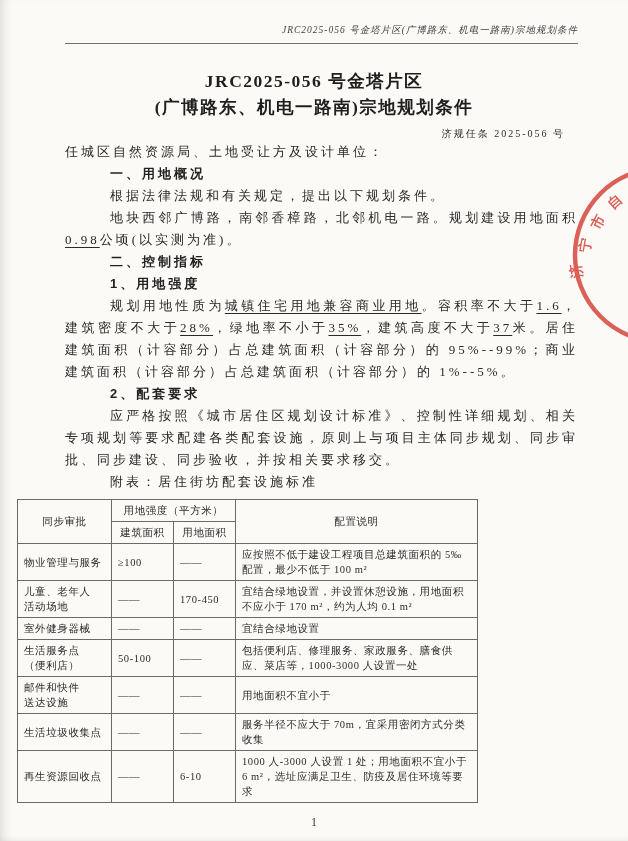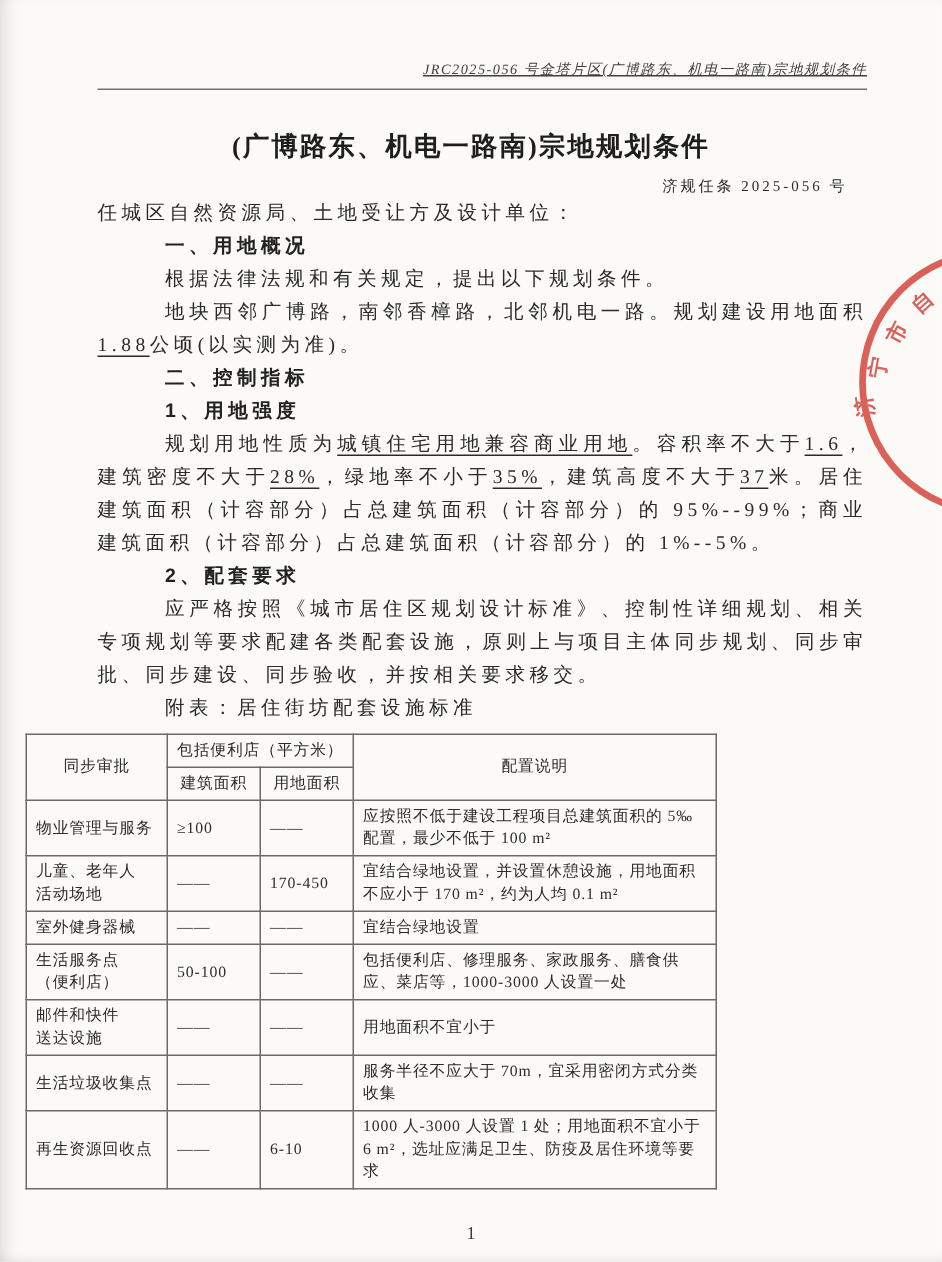--- a/index.html
+++ b/index.html
@@ -11,28 +11,27 @@
     position:relative;
     width:628px;height:841px;
     margin:0 auto;
     background:#fbfaf7;
     overflow:hidden;
     color:#2e2e2e;
     box-shadow:inset 10px 0 14px -10px rgba(0,0,0,0.18), inset 0 -6px 10px -8px rgba(0,0,0,0.12);
   }
   
   .run-header{
-    padding-top:40px;
+    padding-top:24px;
     margin:0 50px 0 65px;
     text-align:right;
     font-size:9.5px;
     letter-spacing:1px;
     color:#3f3f3f;
     font-style:italic;
-    text-decoration:underline;
   }
   .header-rule{
     margin:6px 50px 0 65px;
     border:none;
     border-top:1.2px solid #6f6f6f;
     height:0;
   }
   
   .title{
     margin-top:24px;
@@ -120,49 +119,50 @@
 </style>
 </head>
 <body>
 
 <div class="page">
 
   <div class="run-header">JRC2025-056 号金塔片区(广博路东、机电一路南)宗地规划条件</div>
   <hr class="header-rule">
 
   <div class="title">
+    <div>JRC2025-056 号金塔片区</div>
     <div>(广博路东、机电一路南)宗地规划条件</div>
   </div>
 
   <div class="doc-number">济规任条 2025-056 号</div>
 
   <div class="doc-body">
     <p>任城区自然资源局、土地受让方及设计单位：</p>
     <p class="indent heading">一、用地概况</p>
     <p class="indent">根据法律法规和有关规定，提出以下规划条件。</p>
-    <p class="indent"><span>地块西邻广博路，南邻香樟路，北邻机电一路。规划建设用地面积</span><span class="u">1.88</span><span>公顷(以实测为准)。</span></p>
+    <p class="indent"><span>地块西邻广博路，南邻香樟路，北邻机电一路。规划建设用地面积</span><span class="u">0.98</span><span>公顷(以实测为准)。</span></p>
     <p class="indent heading">二、控制指标</p>
     <p class="indent heading">1、用地强度</p>
     <p class="indent"><span>规划用地性质为</span><span class="u">城镇住宅用地兼容商业用地</span><span>。容积率不大于</span><span class="u">1.6</span><span>，建筑密度不大于</span><span class="u">28%</span><span>，绿地率不小于</span><span class="u">35%</span><span>，建筑高度不大于</span><span class="u">37</span><span>米。居住建筑面积（计容部分）占总建筑面积（计容部分）的 95%--99%；商业建筑面积（计容部分）占总建筑面积（计容部分）的 1%--5%。</span></p>
     <p class="indent heading">2、配套要求</p>
     <p class="indent"><span>应严格按照《城市居住区规划设计标准》、控制性详细规划、相关专项规划等要求配建各类配套设施，原则上与项目主体同步规划、同步审批、同步建设、同步验收，并按相关要求移交。</span></p>
     <p class="table-caption">附表：居住街坊配套设施标准</p>
   </div>
 
   <table class="fac-table">
     <colgroup>
       <col class="c1">
         <col class="c2">
         <col class="c3">
         <col class="c4">
     </colgroup>
     <thead>
       <tr>
         <th rowspan="2">同步审批</th>
-        <th colspan="2">包括便利店（平方米）</th>
+        <th colspan="2">用地强度（平方米）</th>
         <th rowspan="2">配置说明</th>
       </tr>
       <tr>
         <th>建筑面积</th>
         <th>用地面积</th>
       </tr>
     </thead>
     <tbody>
         <tr>
           <td class="c-name">物业管理与服务</td>

